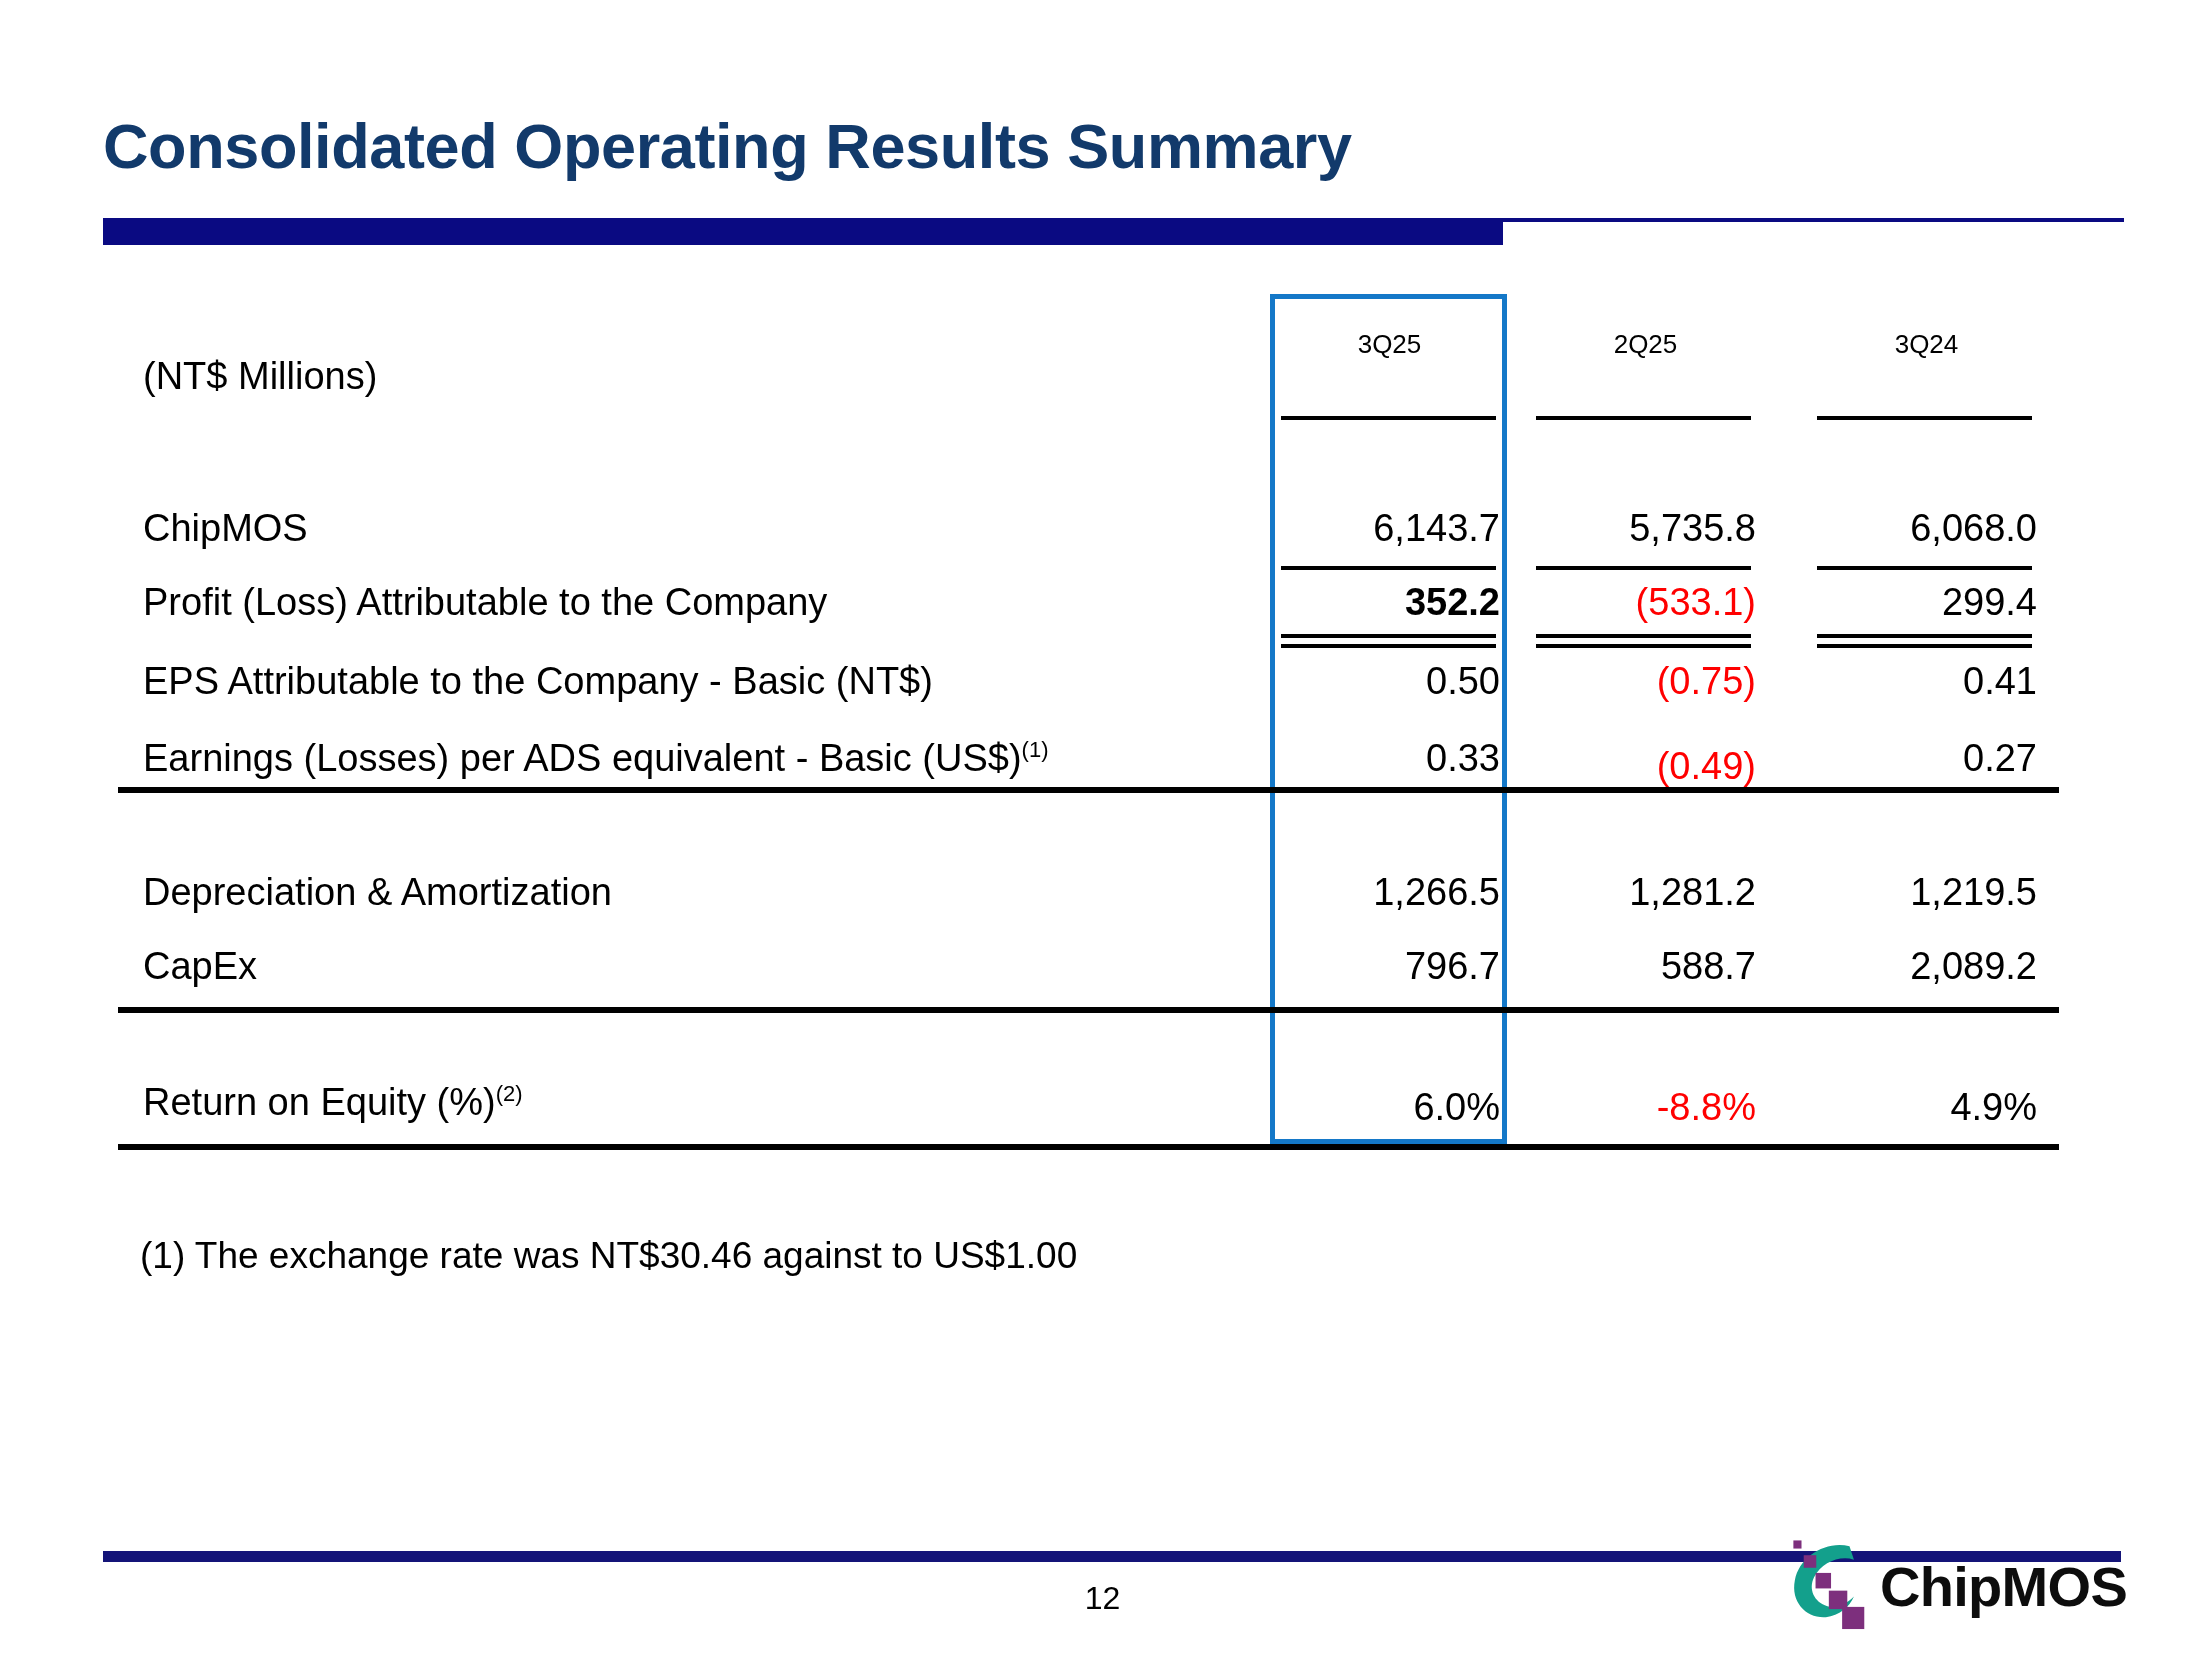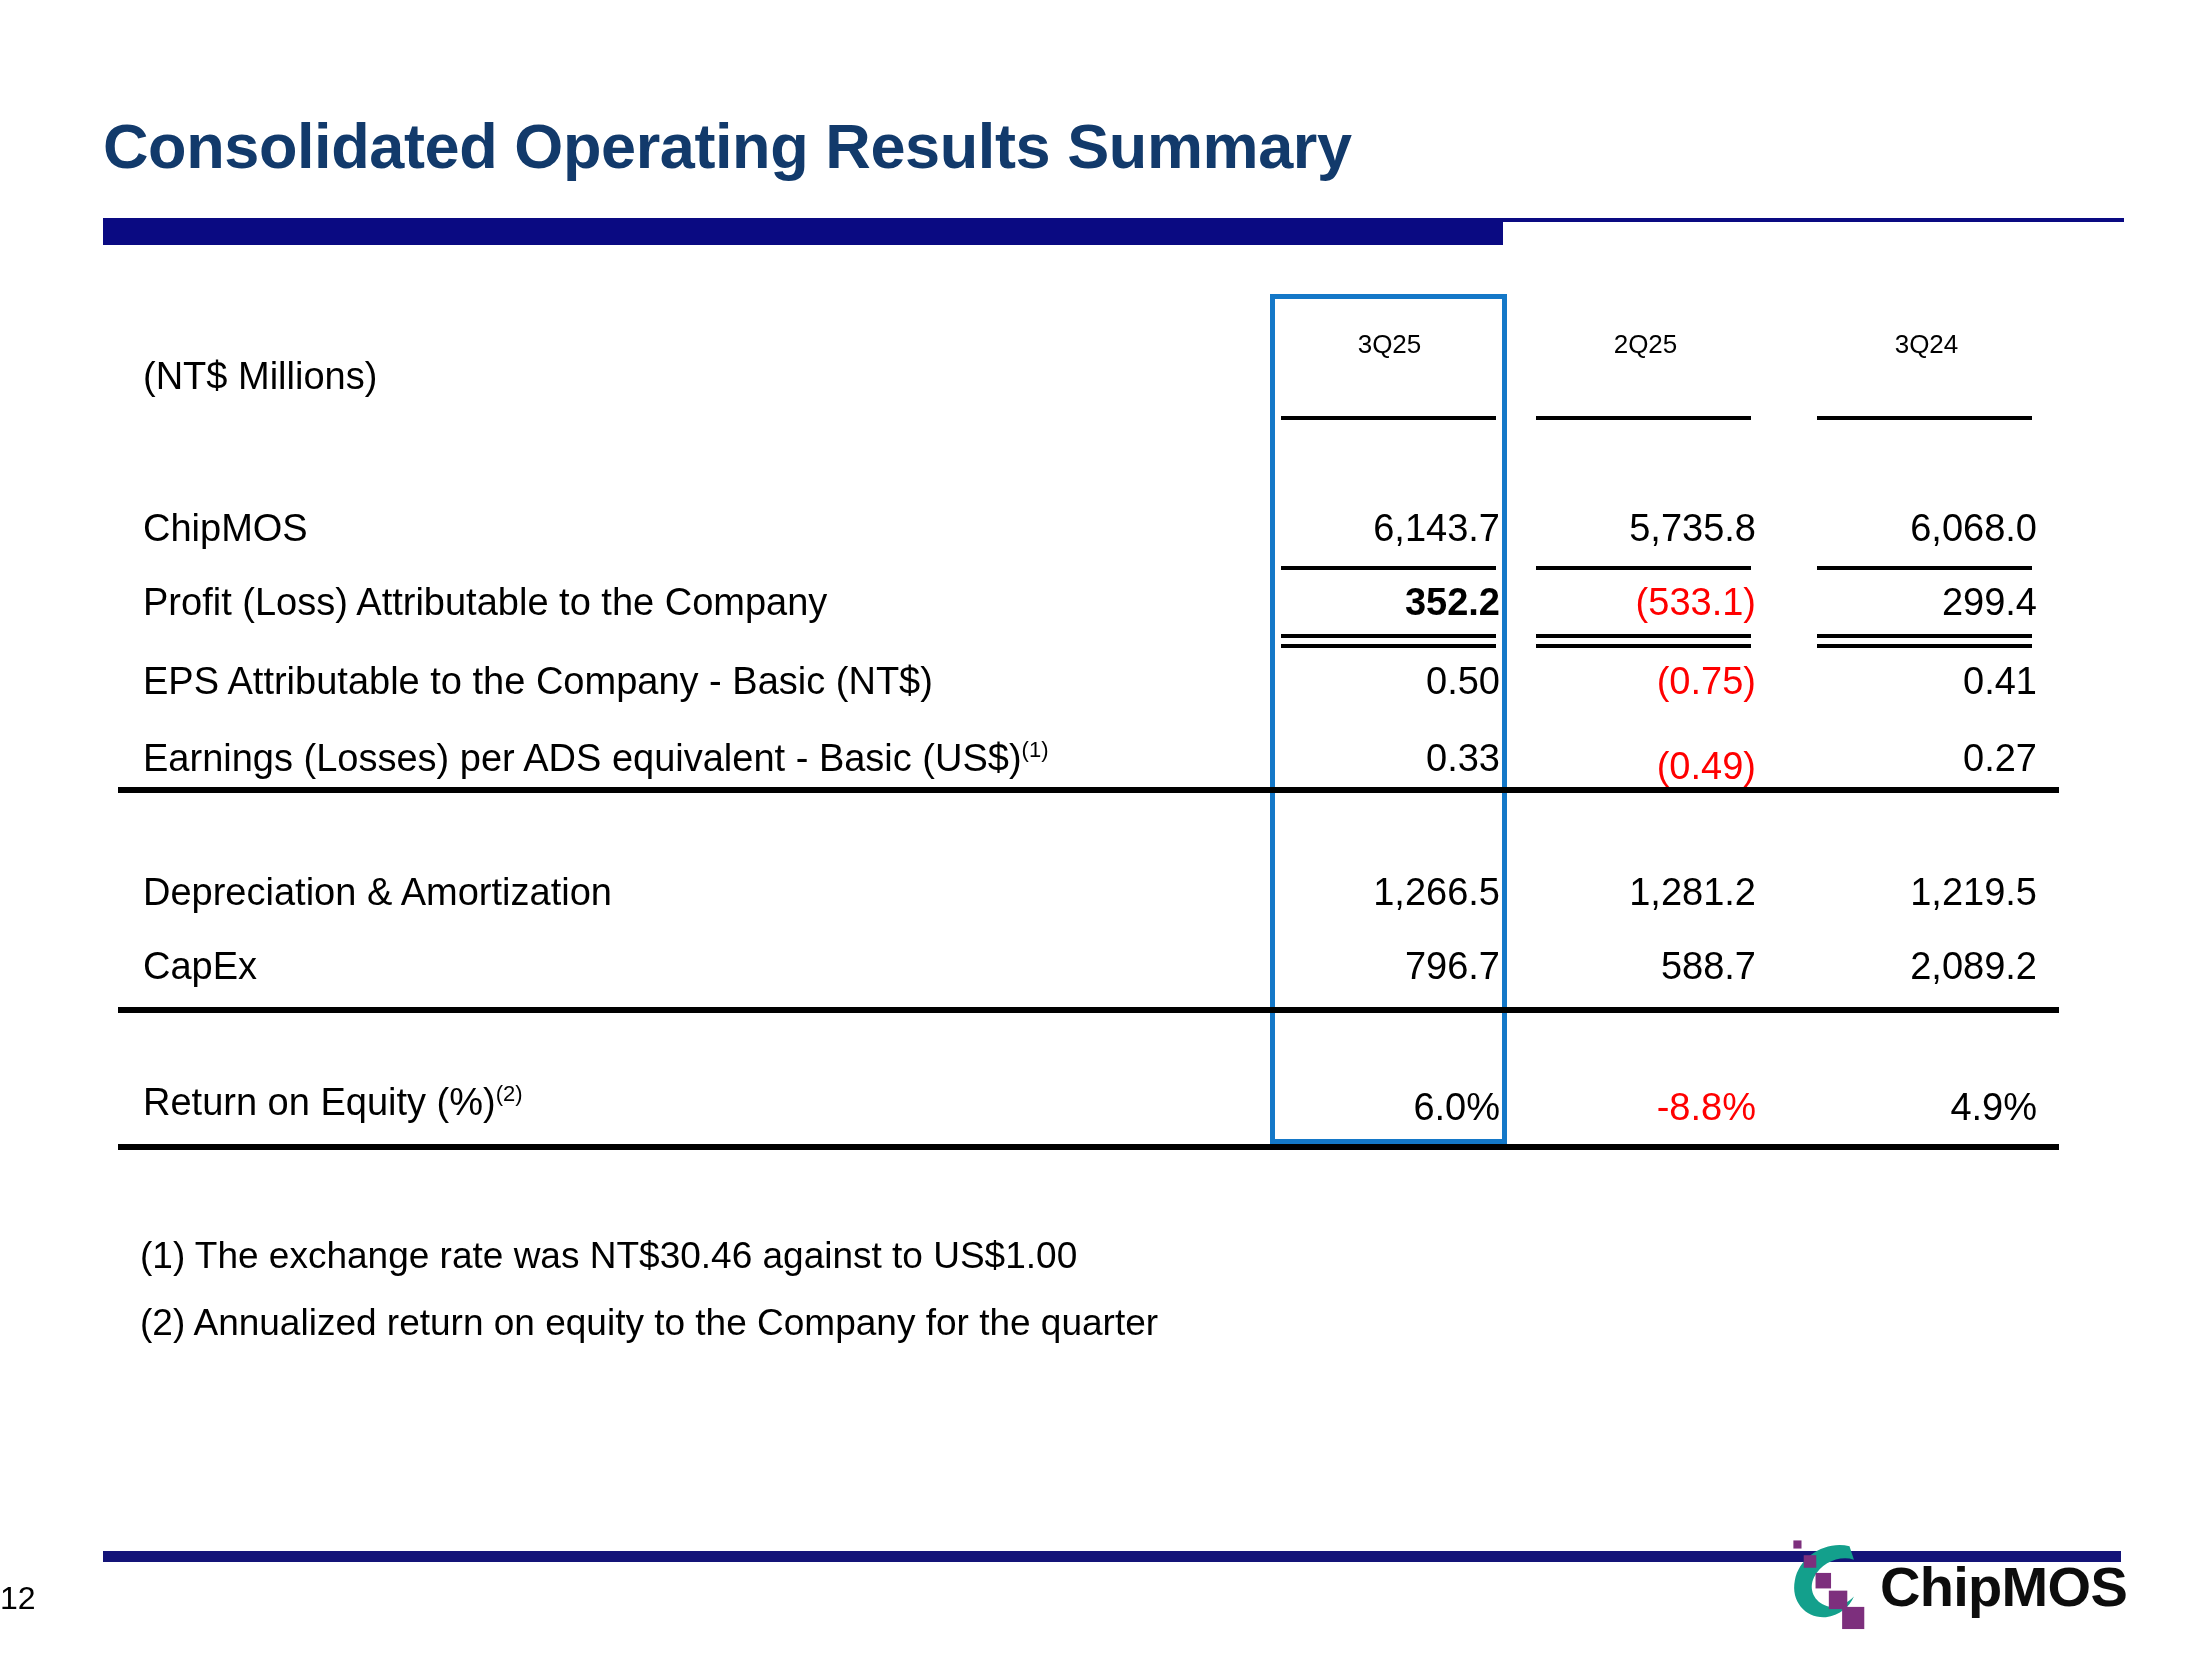--- a/index.html
+++ b/index.html
@@ -131,20 +131,21 @@
     top: 1551px;
     width: 2018px;
     height: 11px;
     background: #141478;
   }
   #page-number {
     position: absolute;
     left: 0;
     top: 1580px;
     width: 2205px;
+    text-align: center;
     font-size: 32px;
     color: #000000;
   }
   #logo {
     position: absolute;
     left: 1786px;
     top: 1536px;
     width: 345px;
     height: 96px;
   }
@@ -228,21 +229,20 @@
   <div class="row-label" style="left:143px; top:1081px;"><span>Return on Equity (%)</span><sup>(2)</sup></div>
   <div class="cell col-a" style="top:1086px;">6.0%</div>
   <div class="cell col-b neg" style="top:1086px;">-8.8%</div>
   <div class="cell col-c" style="top:1086px;">4.9%</div>
 
   <div class="rule rule-med rule-full" style="top:1144px;"></div>
 </div>
 
 <div id="notes-block">
   <div class="note-line">(1) The exchange rate was NT$30.46 against to US$1.00</div>
-  <div class="note-line">(2) Annualized return on equity to the Company for the quarter</div>
 </div>
 
 <div id="footer-rule"></div>
 <div id="page-number">12</div>
 
 <div id="logo">
   <svg id="logo-mark" viewBox="0 0 130 130">
     <path d="M 86 14 C 54 6 18 28 12 60 C 6 90 28 112 54 110 C 72 108 86 96 92 82
              C 82 92 68 98 56 95 C 38 90 30 72 38 56 C 48 36 72 26 92 32 Z" fill="#13a08c"></path>
     <rect x="10" y="6" width="11" height="11" fill="#7d2f7d"></rect>

